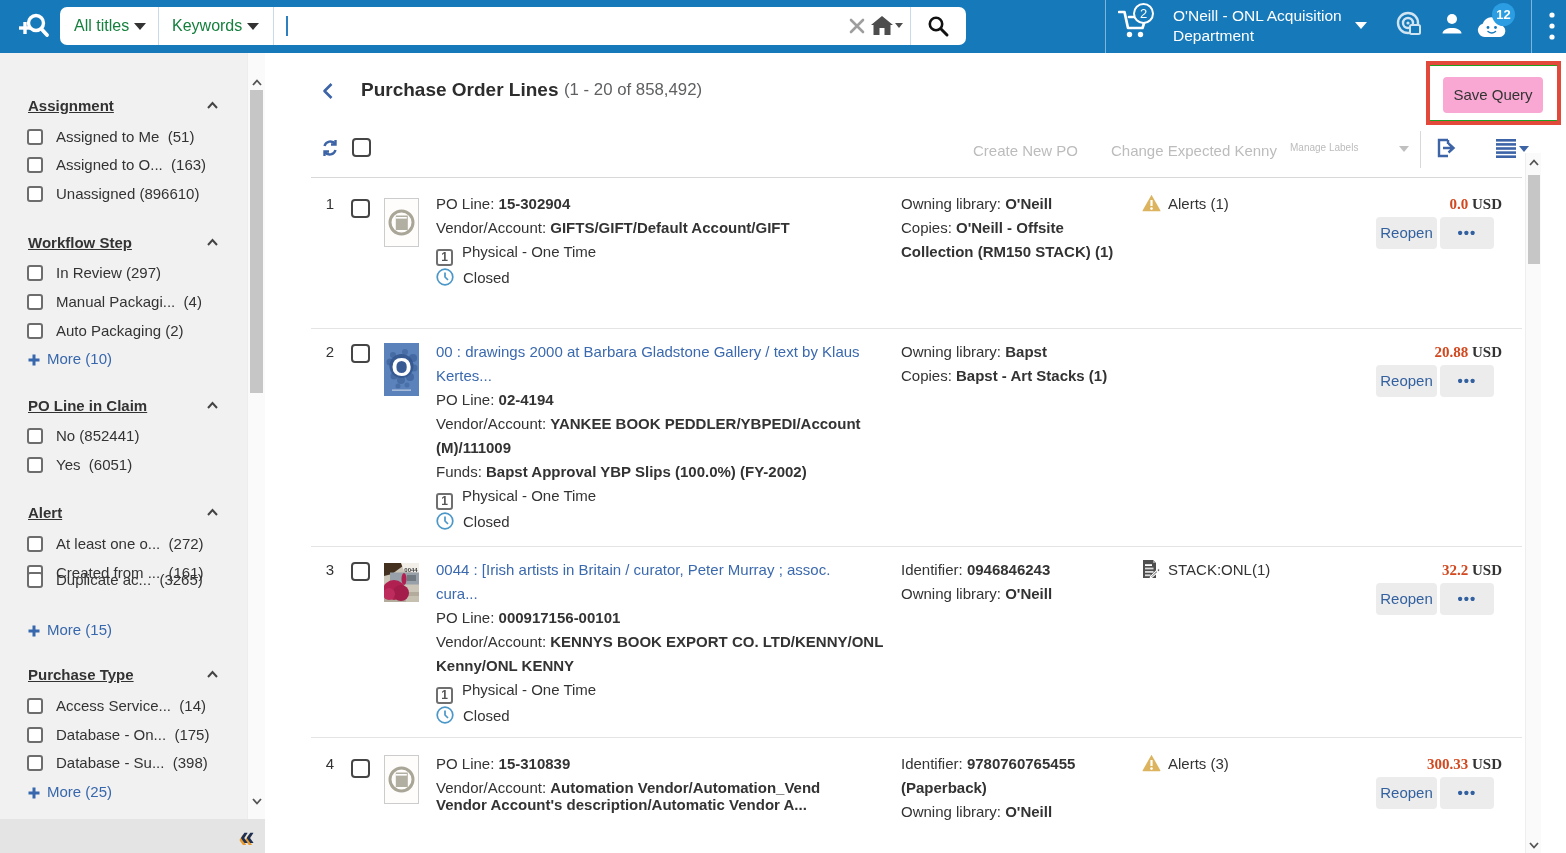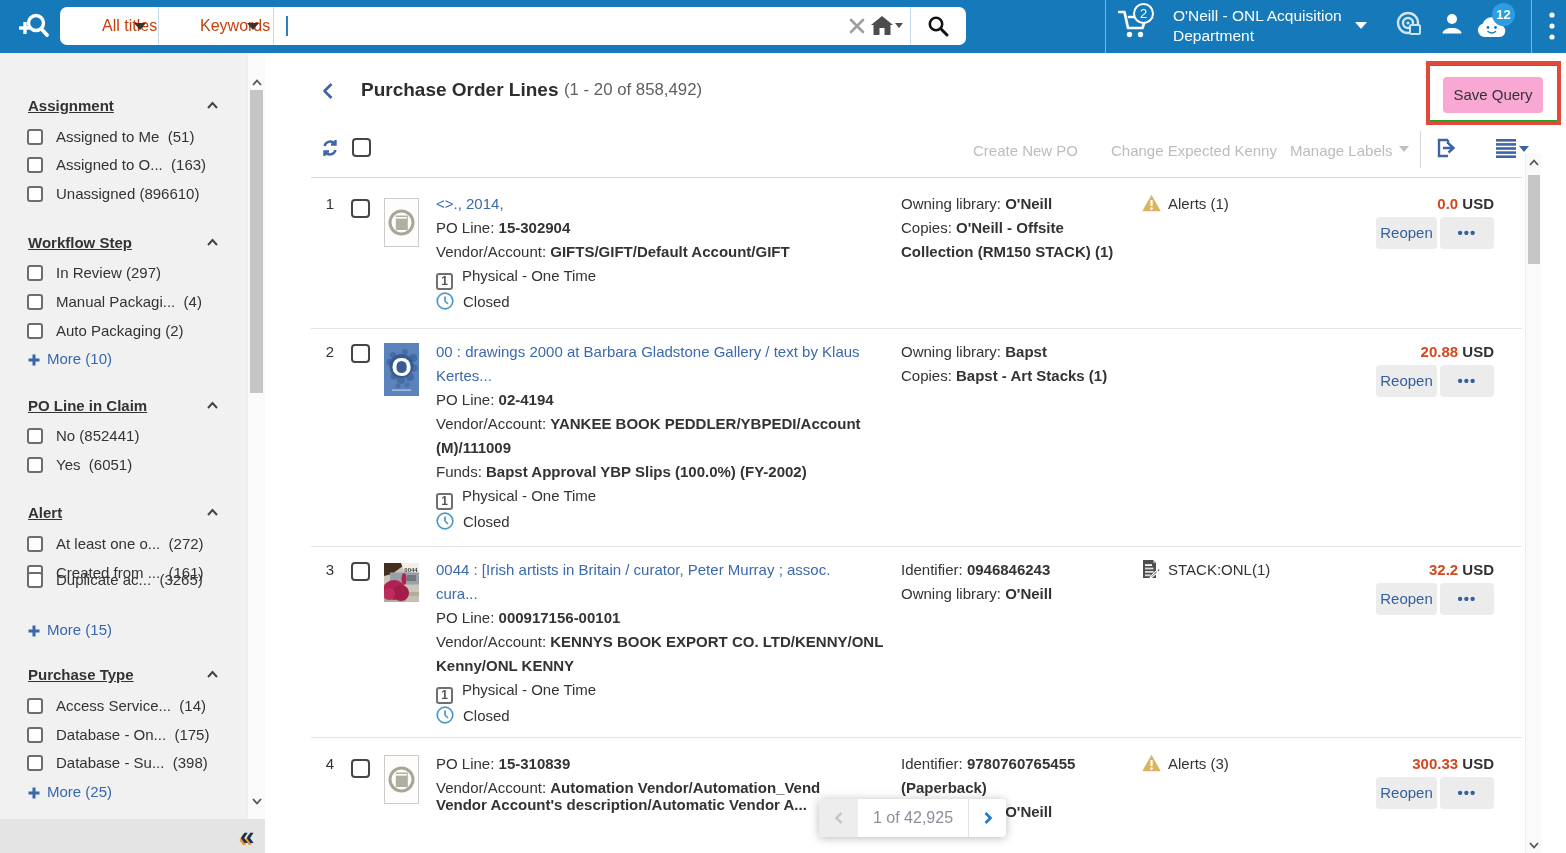--- a/index.html
+++ b/index.html
@@ -4,21 +4,21 @@
 <style>
 * { margin:0; padding:0; box-sizing:border-box; }
 html,body { width:1566px; height:853px; overflow:hidden; background:#fff;
   font-family:"Liberation Sans", sans-serif; }
 .abs { position:absolute; }
 
 #topbar { position:absolute; left:0; top:0; width:1566px; height:53px; background:#1579ba; }
 #searchbox { position:absolute; left:60px; top:7px; width:906px; height:38px; background:#fff; border-radius:7px; }
 .tb-divider { position:absolute; top:0; width:1px; height:53px; background:rgba(255,255,255,.45); }
 .sb-sep { position:absolute; top:0; width:1px; height:38px; background:#c6dcec; }
-.sb-txt { position:absolute; top:0; height:38px; line-height:38px; font-size:16px; color:#c2410c;margin-left:28px; }
+.sb-txt { position:absolute; top:0; height:38px; line-height:38px; font-size:16px; color:#15803d; }
 .caret-dn { display:inline-block; width:0; height:0; border-left:6px solid transparent; border-right:6px solid transparent; border-top:7px solid #333; vertical-align:middle; }
 #topbar .white { color:#fff; }
 
 #sidebar { position:absolute; left:0; top:53px; width:247px; height:766px; background:#f1f1f1; }
 #side-scroll { position:absolute; left:247px; top:53px; width:18px; height:766px; background:#fafafa; border-left:1px solid #ededed; }
 #side-bottom { position:absolute; left:0; top:819px; width:265px; height:34px; background:#e4e4e4; }
 .facet-title { position:absolute; left:28px; font-size:15px; font-weight:bold; color:#333;text-decoration:underline; }
 .chev-up { position:absolute; left:206px; width:13px; height:13px; }
 .facet-row { position:absolute; left:27px; font-size:15px; color:#333; }
 .fcb { display:inline-block; width:16px; height:16px; border:2px solid #6d6d6d; border-radius:3px; background:#fff; vertical-align:-3px; margin-right:13px; }
@@ -35,21 +35,21 @@
 .r23 .rnum,.r23 .rtext,.r23 .rinfo,.r23 .ralert,.r23 .rprice { top:11px; }
 .r23 .rcb { top:15px; }
 .r23 .rbtns { top:36px; }
 .rnum { position:absolute; left:8px; width:22px; text-align:center; }
 .rcb { position:absolute; left:40px; width:19px; height:19px; border:2px solid #454545; border-radius:4px; background:#fff; }
 .rthumb { position:absolute; left:73px; width:35px; }
 .rtext { position:absolute; left:125px; width:452px; }
 .rinfo { position:absolute; left:590px; width:225px; }
 .ralert { position:absolute; left:831px; }
 .ralert svg { vertical-align:-3px; margin-right:7px; }
-.rprice { position:absolute; right:28px; font-weight:bold; }
+.rprice { position:absolute; right:20px; font-weight:bold;font-family:Liberation Serif, serif; }
 .pnum { color:#d2481f; }
 .rbtns { position:absolute; right:28px; top:39px; white-space:nowrap; }
 .btn { display:inline-block; background:#ececec; border-radius:4px; color:#33619f; font-size:15px; height:32px; line-height:32px; text-align:center; }
 .ic1 { display:inline-block; width:17px; height:17px; border:2px solid #6f6f6f; border-radius:3px; color:#555; font-size:12px; font-weight:bold; text-align:center; line-height:13px; vertical-align:-3.5px; margin-right:9px; background:#fff; }
 .icclk { vertical-align:-3.5px; margin-right:9px; }
 </style>
 </head>
 <body>
 <div id="topbar">
 
@@ -218,21 +218,21 @@
 
   <svg class="abs" style="left:56px;top:86px" width="18" height="18" viewBox="0 0 18 18">
     <path d="M3.5 7 A6 6 0 0 1 14.2 5" fill="none" stroke="#3c64a6" stroke-width="2.4"></path>
     <path d="M14.5 1 V5.5 H10" fill="none" stroke="#3c64a6" stroke-width="2.4"></path>
     <path d="M14.5 11 A6 6 0 0 1 3.8 13" fill="none" stroke="#3c64a6" stroke-width="2.4"></path>
     <path d="M3.5 17 V12.5 H8" fill="none" stroke="#3c64a6" stroke-width="2.4"></path>
   </svg>
   <div class="abs" style="left:87px;top:85px;width:19px;height:19px;border:2px solid #454545;border-radius:4px;background:#fff;"></div>
   <div class="abs" style="left:708px;top:89px;font-size:15px;color:#bcbcbc;">Create New PO</div>
   <div class="abs" style="left:846px;top:89px;font-size:15px;color:#bcbcbc;">Change Expected Kenny</div>
-  <div class="abs" style="left:1025px;top:89px;font-size:15px;color:#bcbcbc;">Manage Labels</div>
+  <div class="abs" style="left:1025px;top:89px;font-size:10px;color:#bcbcbc;">Manage Labels</div>
   <span class="caret-dn abs" style="left:1134px;top:93px;border-top-color:#c0c0c0;border-left-width:5px;border-right-width:5px;border-top-width:6px;"></span>
   <div class="abs" style="left:1155px;top:78px;width:1px;height:37px;background:#d8d8d8;"></div>
   <svg class="abs" style="left:1171px;top:85px" width="20" height="20" viewBox="0 0 20 20">
     <path d="M12 2 H3 V18 H12" fill="none" stroke="#3c64a6" stroke-width="2.4"></path>
     <path d="M12 2 V6" stroke="#3c64a6" stroke-width="2.4"></path>
     <path d="M7 10 H16 M12.5 5.5 L17.5 10 L12.5 14.5" fill="none" stroke="#3c64a6" stroke-width="2.4"></path>
   </svg>
   <svg class="abs" style="left:1231px;top:86px" width="20" height="19" viewBox="0 0 20 19">
     <g fill="#3c64a6">
         <rect x="0" y="0" width="20" height="2.6"></rect>
@@ -249,21 +249,20 @@
     <div class="row r14" style="height:151px;">
       <div class="rnum">1</div>
       <div class="rcb"></div>
       <svg class="rthumb" style="top:20px" width="35" height="49" viewBox="0 0 35 49">
         <rect x="0.5" y="0.5" width="34" height="48" fill="#fefdfb" stroke="#cccccc"></rect>
         <circle cx="17.5" cy="24.5" r="11.5" fill="none" stroke="#a9a697" stroke-width="3"></circle>
         <rect x="11.8" y="17.5" width="12" height="14.5" fill="#b1afa1"></rect>
         <rect x="11.8" y="19" width="11" height="1.6" fill="#fff"></rect>
       </svg>
       <div class="rtext">
-        <div><span class="link">&lt;&gt;., 2014,</span></div>
         <div>PO Line: <b>15-302904</b></div>
         <div>Vendor/Account: <b>GIFTS/GIFT/Default Account/GIFT</b></div>
         <div><span class="ic1">1</span>Physical - One Time</div>
         <div><svg class="icclk" width="18" height="18" viewBox="0 0 18 18">
               <circle cx="9" cy="9" r="7.8" fill="none" stroke="#4a97c8" stroke-width="1.7"></circle>
               <path d="M9 4.5 V9 L12 12" fill="none" stroke="#4a97c8" stroke-width="1.7"></path>
             </svg>Closed</div>
       </div>
       <div class="rinfo">
         <div>Owning library: <b>O'Neill</b></div>
@@ -384,31 +383,20 @@
       <div class="ralert"><svg width="19" height="18" viewBox="0 0 19 18">
             <path d="M9.5 0.8 L18.4 16.4 Q18.8 17.3 17.7 17.3 H1.3 Q0.2 17.3 0.6 16.4 Z" fill="#dcb45f"></path>
             <rect x="8.4" y="6" width="2.2" height="6" fill="#fff"></rect>
             <circle cx="9.5" cy="14.6" r="1.3" fill="#fff"></circle>
           </svg>Alerts (3)</div>
       <div class="rprice"><span class="pnum">300.33</span> USD</div>
       <div class="rbtns"><span class="btn" style="width:61px;">Reopen</span><span class="btn" style="width:54px;margin-left:3px;font-weight:bold;letter-spacing:1px;">•••</span></div>
     </div>
   </div>
 
-  <div class="abs" style="left:554px;top:746px;width:187px;height:38px;background:#fff;border-radius:4px;box-shadow:0 1px 10px rgba(0,0,0,.28);z-index:30;">
-    <div class="abs" style="left:0;top:0;width:39px;height:38px;background:#ededed;border-radius:4px 0 0 4px;"></div>
-    <svg class="abs" style="left:14px;top:12px" width="12" height="14" viewBox="0 0 12 14">
-        <path d="M8.5 2 L3.5 7 L8.5 12" fill="none" stroke="#c3c3c3" stroke-width="2.4"></path>
-      </svg>
-    <div class="abs" style="left:39px;top:0;width:110px;height:38px;line-height:38px;text-align:center;font-size:16px;color:#8b909a;">1 of 42,925</div>
-    <div class="abs" style="left:149px;top:0;width:1px;height:38px;background:#e2e2e2;"></div>
-    <svg class="abs" style="left:163px;top:12px" width="12" height="14" viewBox="0 0 12 14">
-        <path d="M3.5 2 L8.5 7 L3.5 12" fill="none" stroke="#1b7ecb" stroke-width="2.6"></path>
-      </svg>
-  </div>
 
   <div class="abs" style="left:1260px;top:100px;width:16px;height:700px;background:#fafafa;border-left:1px solid #eee;">
     <svg class="abs" style="left:2px;top:4px" width="12" height="12" viewBox="0 0 12 12">
         <path d="M2 8 L6 3.5 L10 8" fill="none" stroke="#555" stroke-width="1.8"></path>
       </svg>
     <div class="abs" style="left:2px;top:22px;width:12px;height:89px;background:#c6c6c6"></div>
     <svg class="abs" style="left:2px;top:686px" width="12" height="12" viewBox="0 0 12 12">
         <path d="M2 4 L6 8.5 L10 4" fill="none" stroke="#555" stroke-width="1.8"></path>
       </svg>
   </div>

